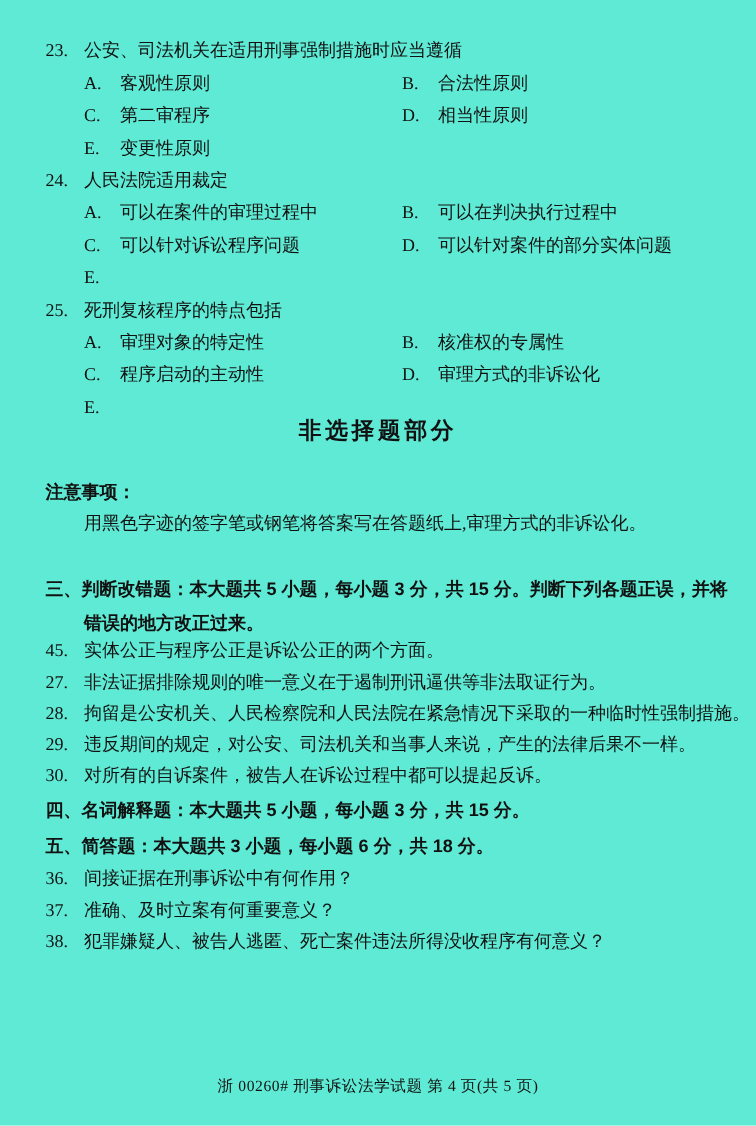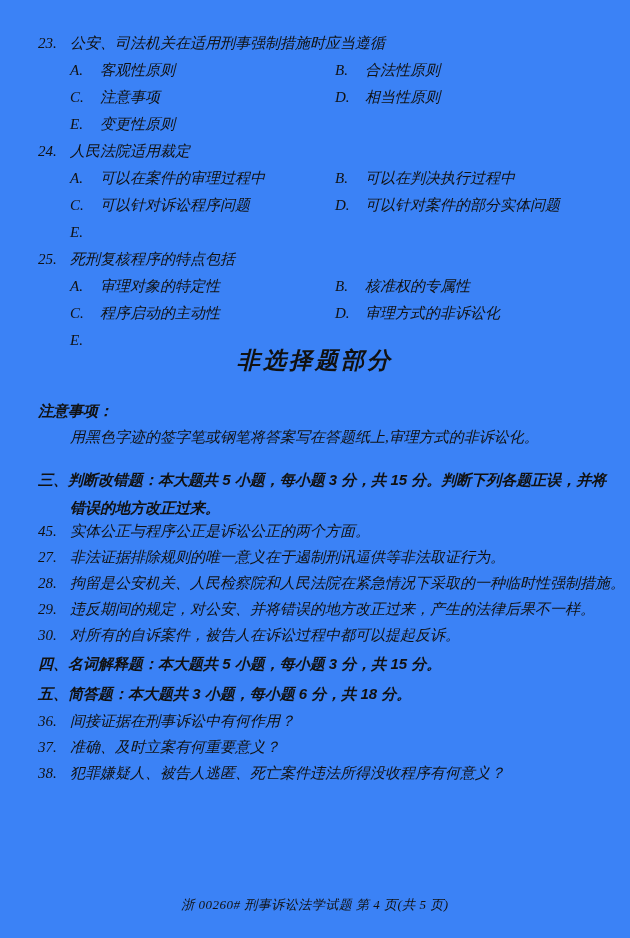--- a/index.html
+++ b/index.html
@@ -6,25 +6,24 @@
   body {
     background: #ffffff;
     font-family: "Liberation Serif", "DejaVu Serif", serif;
     color: #111111;
   }
   .page {
     position: relative;
     width: 630px;
     height: 938px;
     margin: 0 auto;
-    background: #3b82f6;
+    background: #5eead4;
     box-sizing: border-box;
     padding: 30px 13px 0 38px;
     overflow: hidden;
-    font-style: italic;
   }
   
   .q-line {
     height: 27px;
     line-height: 27px;
     font-size: 15px;
     display: flex;
     white-space: nowrap;
   }
   .q-num { width: 32px; flex: 0 0 32px; }
@@ -42,21 +41,21 @@
   }
   .opt-label { width: 30px; flex: 0 0 30px; }
   
   .heading {
     margin: -8px -13px 0 -38px;
     height: 28px;
     line-height: 28px;
     text-align: center;
     font-family: "Liberation Sans", "DejaVu Sans", sans-serif;
     font-weight: bold;
-    font-size: 23px;
+    font-size: 19px;
     letter-spacing: 3px;
   }
   
   .notice { margin-top: 24px; }
   .notice-label {
     height: 26px; line-height: 26px;
     font-family: "Liberation Sans", "DejaVu Sans", sans-serif;
     font-weight: bold; font-size: 15px;
   }
   .notice-text {
@@ -64,21 +63,21 @@
     padding-left: 32px; font-size: 15px;
   }
   
   .sec-title {
     font-family: "Liberation Sans", "DejaVu Sans", sans-serif;
     font-weight: bold;
     font-size: 15px;
     line-height: 28px;
     padding-left: 32px;
     text-indent: -32px;
-    margin-top: 16px;
+    margin-top: 28px;
   }
   .sec-title.tight { margin-top: 2px; }
   .sec-q {
     height: 26px;
     line-height: 26px;
     font-size: 15px;
     display: flex;
     white-space: nowrap;
   }
   .sec-q-list.pullup { margin-top: -4px; }
@@ -104,21 +103,21 @@
     <div class="opt">
         <span class="opt-label">A.</span>
         <span>客观性原则</span>
       </div>
     <div class="opt">
         <span class="opt-label">B.</span>
         <span>合法性原则</span>
       </div>
     <div class="opt">
         <span class="opt-label">C.</span>
-        <span>注意事项</span>
+        <span>第二审程序</span>
       </div>
     <div class="opt">
         <span class="opt-label">D.</span>
         <span>相当性原则</span>
       </div>
     <div class="opt">
         <span class="opt-label">E.</span>
         <span>变更性原则</span>
       </div>
   </div>
@@ -191,21 +190,21 @@
     <div class="sec-q">
         <span class="q-num">27.</span>
         <span>非法证据排除规则的唯一意义在于遏制刑讯逼供等非法取证行为。</span>
       </div>
     <div class="sec-q">
         <span class="q-num">28.</span>
         <span>拘留是公安机关、人民检察院和人民法院在紧急情况下采取的一种临时性强制措施。</span>
       </div>
     <div class="sec-q">
         <span class="q-num">29.</span>
-        <span>违反期间的规定，对公安、并将错误的地方改正过来，产生的法律后果不一样。</span>
+        <span>违反期间的规定，对公安、司法机关和当事人来说，产生的法律后果不一样。</span>
       </div>
     <div class="sec-q">
         <span class="q-num">30.</span>
         <span>对所有的自诉案件，被告人在诉讼过程中都可以提起反诉。</span>
       </div>
   </div>
 
   <div class="sec-title tight">四、名词解释题：本大题共 5 小题，每小题 3 分，共 15 分。</div>
 
   <div class="sec-title tight">五、简答题：本大题共 3 小题，每小题 6 分，共 18 分。</div>

